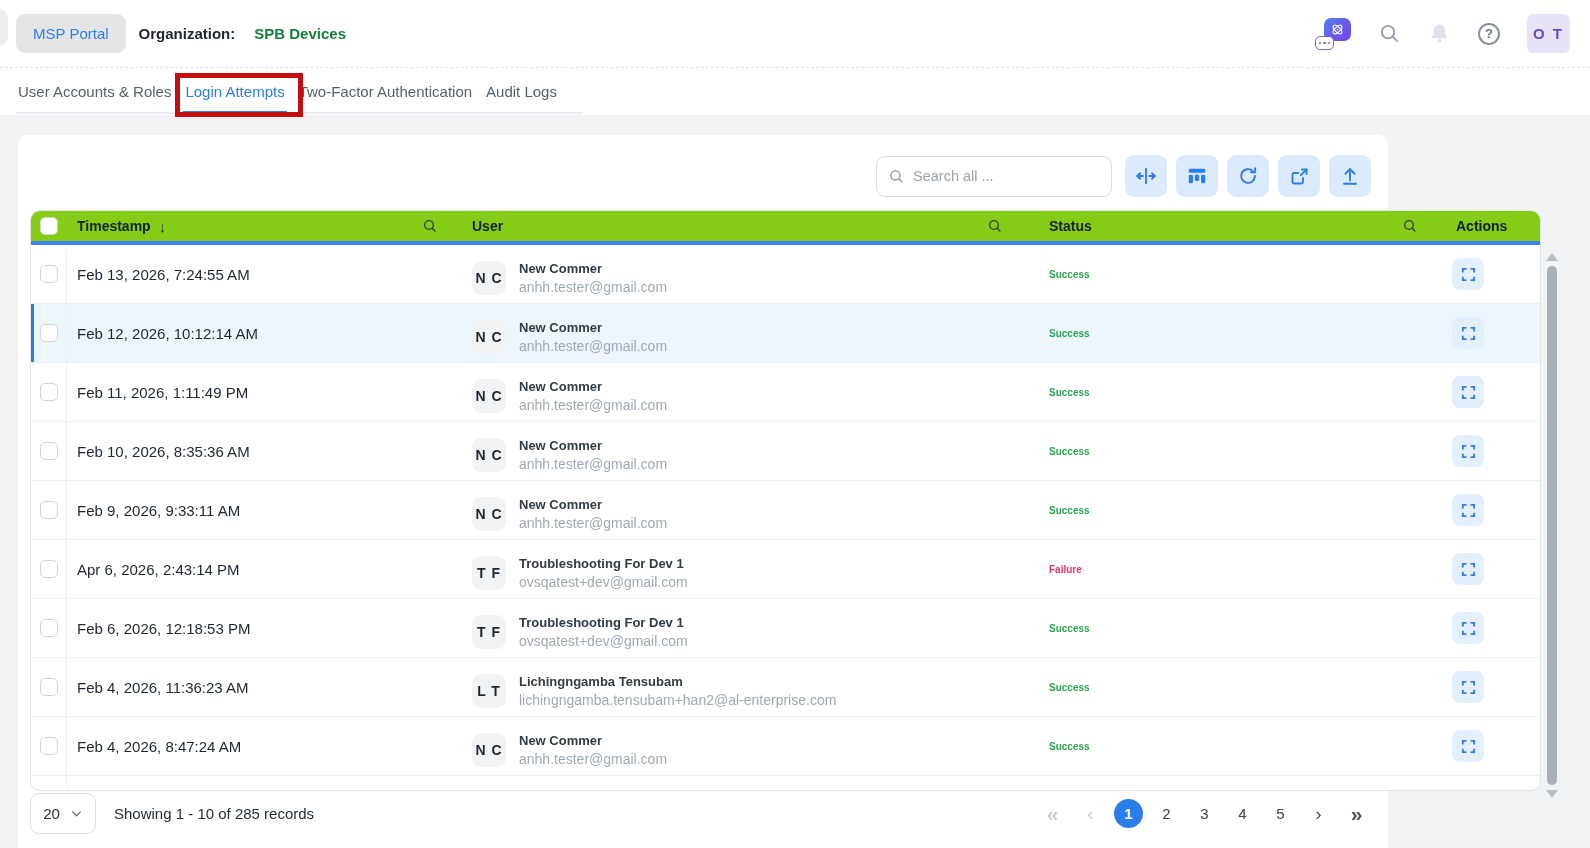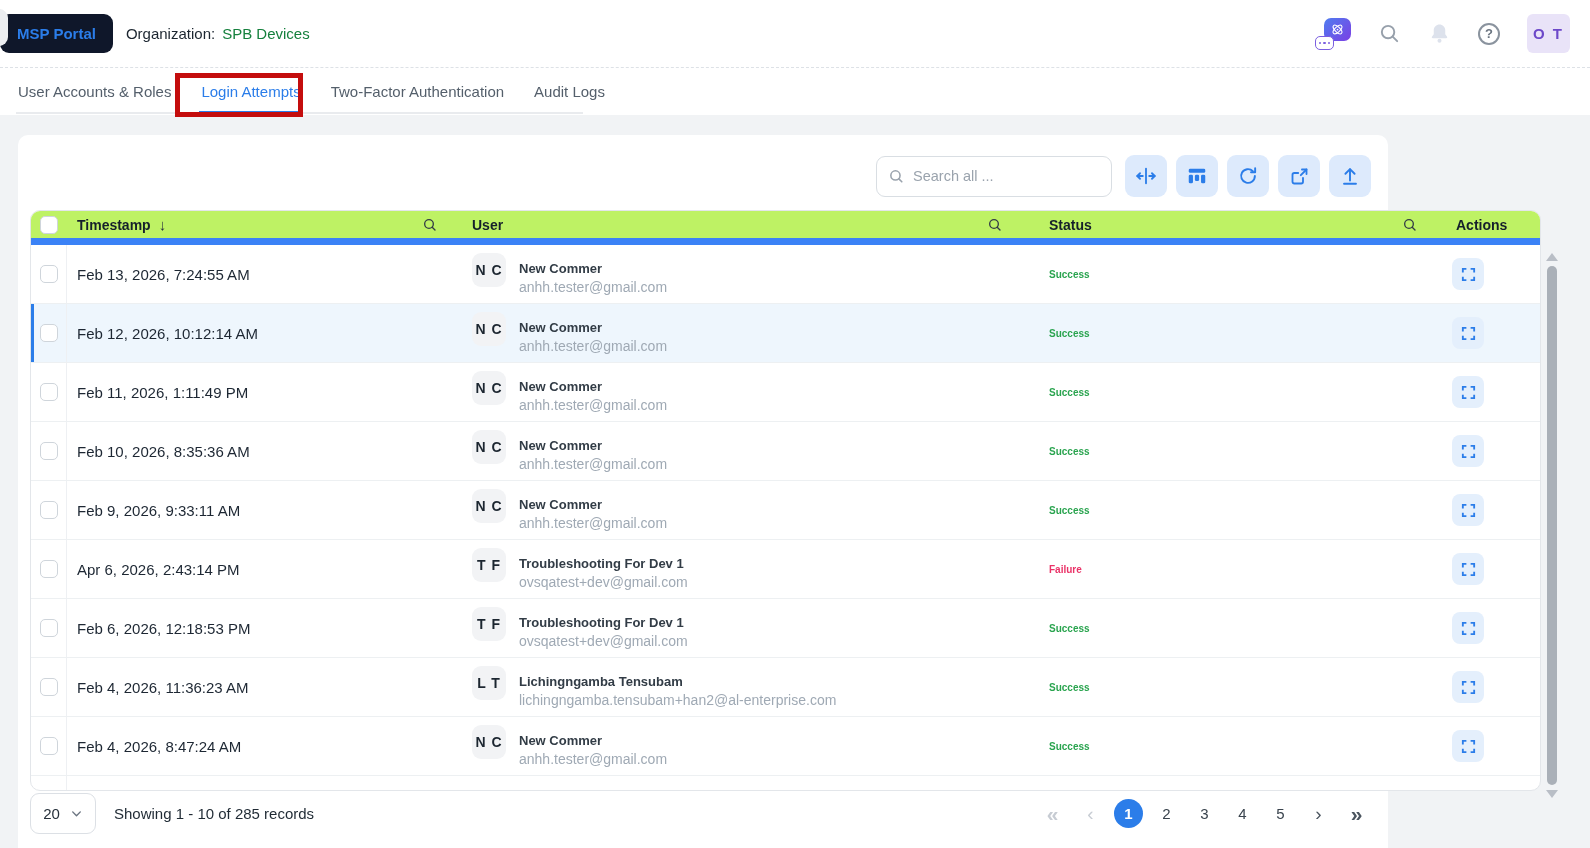--- a/index.html
+++ b/index.html
@@ -12,25 +12,25 @@
   }
 
   
   .topbar {
     position: relative; height: 68px; background: #fff;
     border-bottom: 1px dashed #dde1e6;
     display: flex; align-items: center;
   }
   .stub-btn { position: absolute; left: -12px; top: 9px; width: 20px; height: 37px; background: #eceef1; border-radius: 9px; }
   .msp-btn {
-    margin-left: 0; background: #0f172a; color: #2b7de9; font-weight: 700;
+    margin-left: 16px; background: #e5e5e5; color: #2b7de9; font-weight: 400;
     font-size: 15px; padding: 11px 17px; border-radius: 9px; border: none; cursor: pointer;
     font-family: "Liberation Sans", sans-serif;
   }
-  .org-wrap { margin-left: 13px; font-size: 15px; font-weight: 400; color: #1c2630; display: flex; gap: 7px; align-items: center; }
+  .org-wrap { margin-left: 13px; font-size: 15px; font-weight: 700; color: #1c2630; display: flex; gap: 19px; align-items: center; }
   .org-value { color: #15803d; cursor: pointer; }
 
   .top-icons { margin-left: auto; display: flex; align-items: center; gap: 27px; margin-right: 20px; }
   .ai-icon { position: relative; width: 36px; height: 32px; cursor: pointer; }
   .ai-main {
     position: absolute; right: 0; top: 0; width: 27px; height: 23px; border-radius: 7px;
     background: linear-gradient(135deg, #4f7df0, #7b3fe4);
     display: flex; align-items: center; justify-content: center;
   }
   .ai-sub {
@@ -45,21 +45,21 @@
     color: #6a7480; font-size: 13px; font-weight: 700; display: flex; align-items: center; justify-content: center;
   }
   .avatar {
     width: 43px; height: 39px; border-radius: 6px; background: #e9e3f8; color: #6c48c9;
     font-size: 15px; font-weight: 700; letter-spacing: 2px;
     display: flex; align-items: center; justify-content: center; cursor: pointer;
   }
 
   
   .tabsbar { position: relative; background: #fff; height: 47px; }
-  .tabs { position: absolute; left: 16px; top: 0; height: 100%; display: flex; gap: 26px; }
+  .tabs { position: absolute; left: 16px; top: 0; height: 100%; display: flex; gap: 10px; }
   .tabs-track { position: absolute; left: 16px; top: 44px; width: 567px; height: 2px; background: #e9ebee; }
   .tab {
     position: relative; height: 100%; display: flex; align-items: center;
     font-size: 15px; color: #545f6b; cursor: pointer; padding: 0 2px; white-space: nowrap;
   }
   .tab.active { color: #2b7de9; }
   .tab.active::after { content: ""; position: absolute; left: 0; right: 0; bottom: 1px; height: 3px; background: #2b7de9; }
   .annotation-box {
     position: absolute; left: 175px; top: 5px; width: 128px; height: 44px;
     border: 5px solid #c40d0d; z-index: 6; pointer-events: none;
@@ -87,39 +87,39 @@
     display: flex; align-items: center; justify-content: center;
   }
 
   
   .table {
     position: absolute; left: 12px; top: 75px; width: 1511px; height: 581px;
     border: 1px solid #e3e6ea; border-radius: 10px; overflow: hidden; background: #fff;
   }
   .thead, .row { display: grid; grid-template-columns: 36px 389px 585px 405px 1fr; align-items: center; }
   .thead {
-    height: 34px; border-bottom: 7px solid #3b82f6;
-    font-size: 14px; font-weight: 700; color: #15202b; background: #bef264;
+    height: 34px; border-bottom: 4px solid #3b82f6;
+    font-size: 14px; font-weight: 700; color: #15202b; background: #84cc16;
   }
   .th { display: flex; align-items: center; }
   .th-check, .td-check { justify-content: center; display: flex; align-items: center; height: 100%; }
   .td-check { border-right: 1px solid #eef0f3; }
   .th-timestamp { padding-left: 10px; padding-right: 18px; }
   .th-user { padding-left: 16px; padding-right: 38px; text-align: center; }
   .th-status { padding-left: 8px; padding-right: 28px; }
   .th-actions { padding-left: 10px; }
   .th-spacer { flex: 1; }
   .sort-arrow { margin-left: 8px; font-size: 15px; font-weight: 400; color: #2a3440; }
   .checkbox {
     width: 18px; height: 18px; border: 1.6px solid #cfd5db; border-radius: 5px; background: #fff; cursor: pointer;
   }
   .row { height: 59px; border-bottom: 1px solid #edf0f2; font-size: 15px; color: #1d2733; position: relative; }
   .row.highlighted { background: #eef6fd; box-shadow: inset 3px 0 0 #2b7de9; }
   .td-timestamp { padding-left: 10px; }
-  .td-user { padding-left: 16px; display: flex; align-items: flex-start; gap: 13px; }
+  .td-user { padding-left: 16px; display: flex; align-items: flex-end; gap: 13px; }
   .user-avatar {
     width: 34px; height: 34px; border-radius: 9px; background: #f2f3f5; color: #1c2630;
     font-size: 14px; font-weight: 700; letter-spacing: 1px;
     display: flex; align-items: center; justify-content: center; flex: none;
   }
   .user-name { font-size: 13px; font-weight: 700; color: #323c46; margin-bottom: 3px; margin-top: 8px; }
   .user-email { font-size: 14px; color: #9fa9b4; }
   .td-status { padding-left: 8px; font-weight: 700; font-size: 10px; }
   .td-status.success { color: #2aa44f; }
   .td-status.failure { color: #ea3368; }

